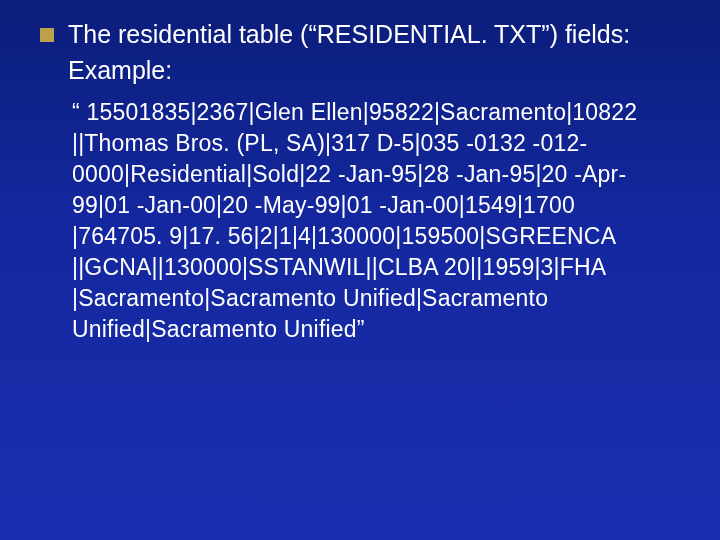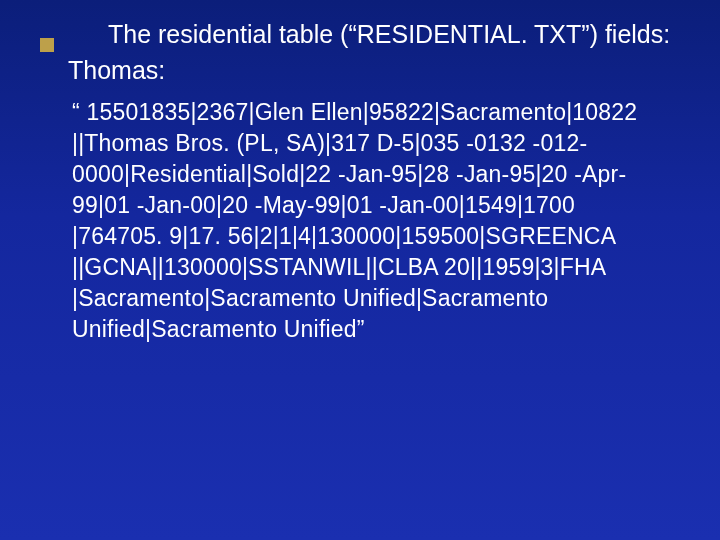--- a/index.html
+++ b/index.html
@@ -20,24 +20,23 @@
   }
   .title {
     color: #ffffff;
     font-size: 26px;
     font-family: Verdana, Arial, sans-serif;
     margin: 0 0 28px 24px;
     font-weight: 400;
   }
   .intro-row {
     display: flex;
-    align-items: flex-end;
+    align-items: flex-start;
     margin-left: 0;
     margin-bottom: 4px;
-    gap: 40px;
   }
   .bullet {
     width: 14px;
     height: 14px;
     background: #bda04a;
     flex-shrink: 0;
     margin-top: 10px;
     margin-right: 14px;
   }
   .intro-text {
@@ -64,17 +63,17 @@
 <body>
 
 <div class="slide">
 
 
   <div class="intro-row">
     <div class="bullet"></div>
     <div class="intro-text">The residential table (“RESIDENTIAL. TXT”) fields:</div>
   </div>
 
-  <div class="example-label">Thomas:</div>
+  <div class="example-label">Example:</div>
 
   <div class="example-body">“ 15501835|2367|Glen Ellen|95822|Sacramento|10822 ||Thomas Bros. (PL, SA)|317 D-5|035 -0132 -012- 0000|Residential|Sold|22 -Jan-95|28 -Jan-95|20 -Apr- 99|01 -Jan-00|20 -May-99|01 -Jan-00|1549|1700 |764705. 9|17. 56|2|1|4|130000|159500|SGREENCA ||GCNA||130000|SSTANWIL||CLBA 20||1959|3|FHA |Sacramento|Sacramento Unified|Sacramento Unified|Sacramento Unified”</div>
 
 </div>
 
 </body></html>

